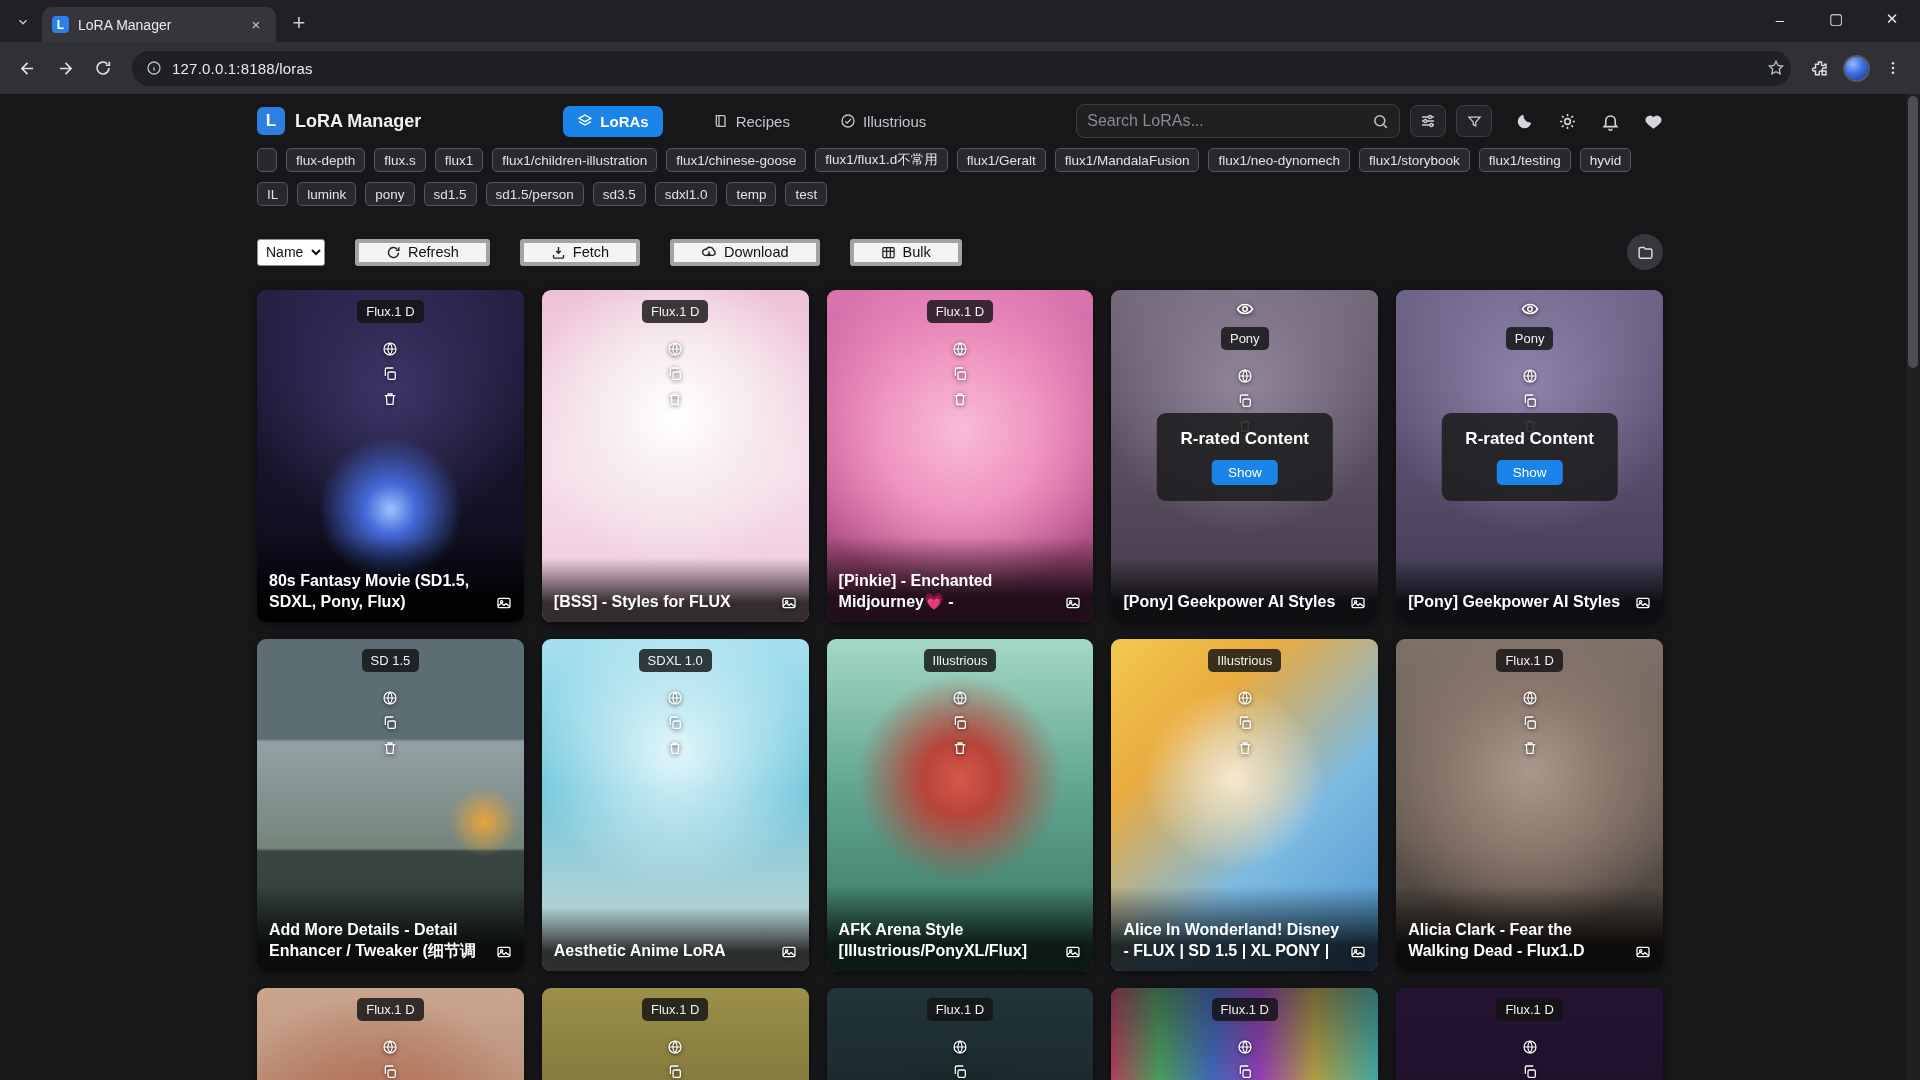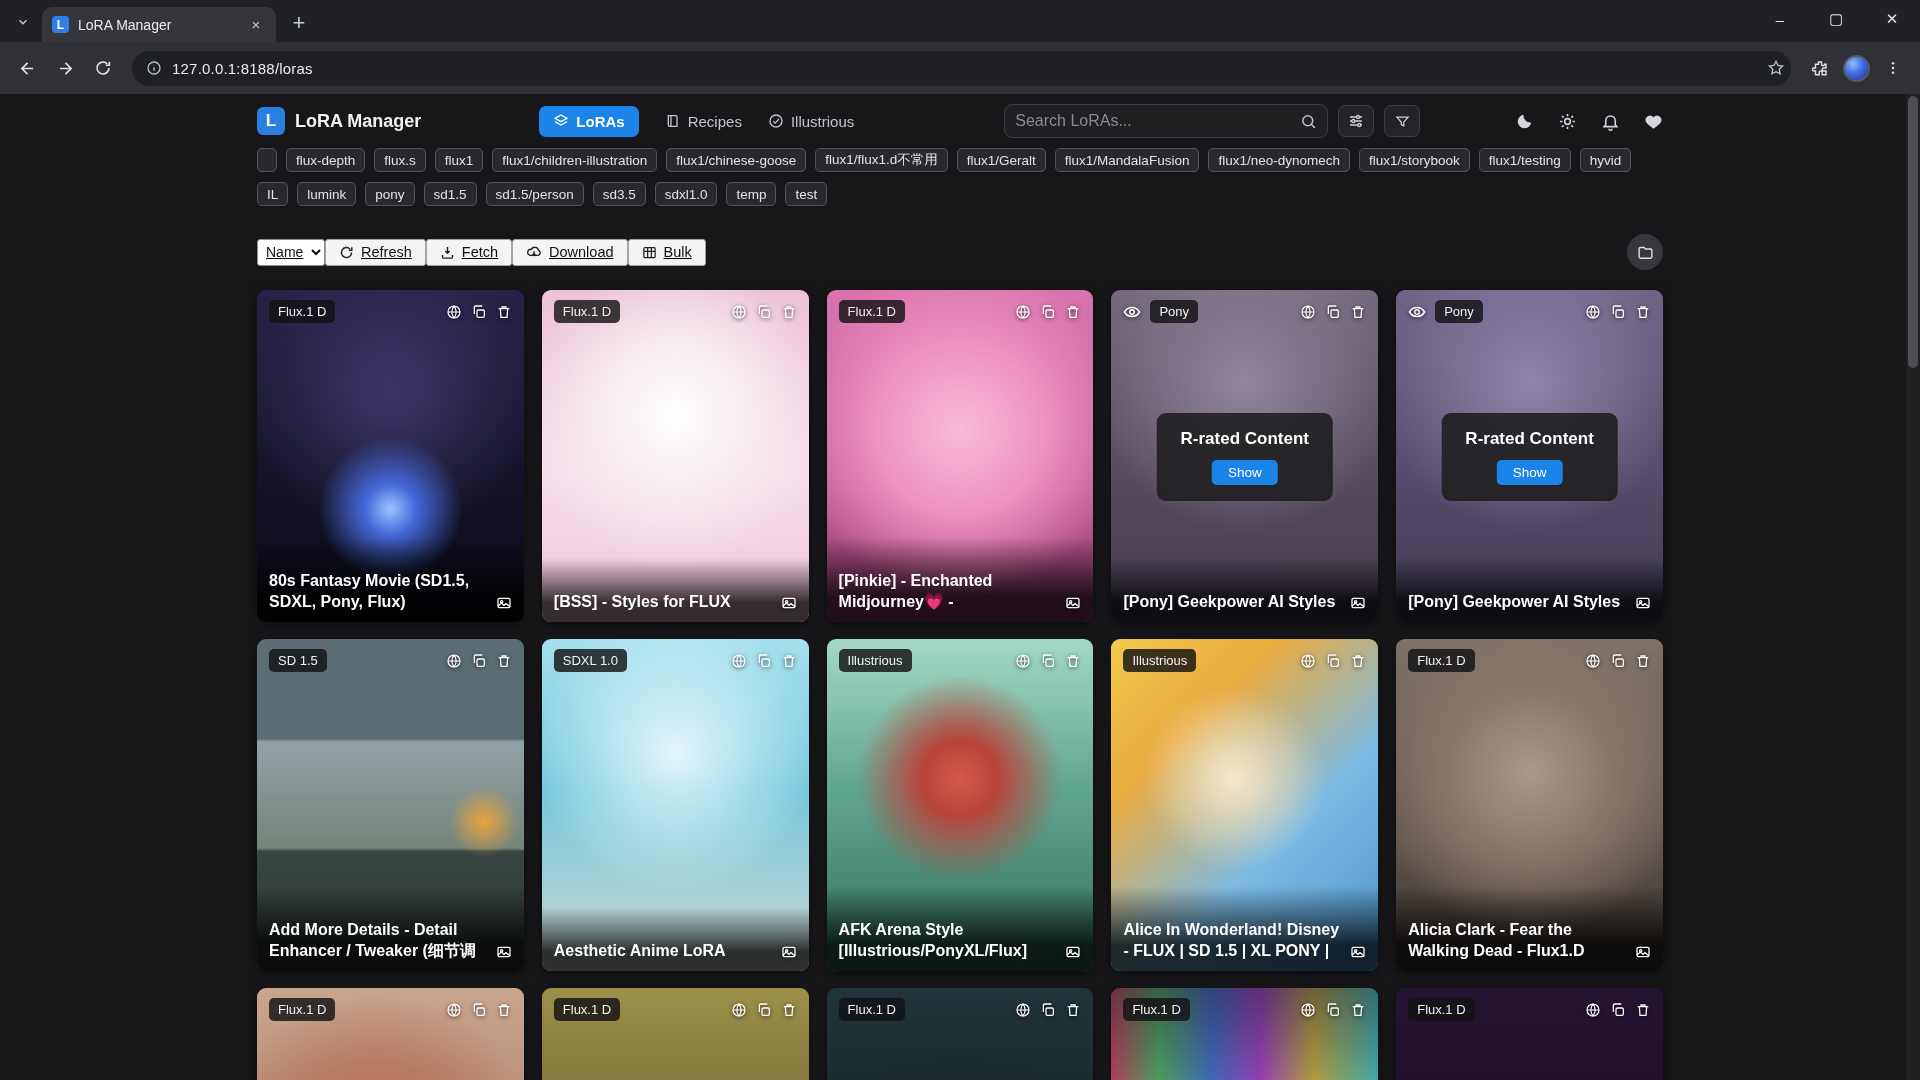--- a/index.html
+++ b/index.html
@@ -39,53 +39,53 @@
 
   
   .page { flex:1; background:#17171a; position:relative; overflow:hidden; }
 
   .site-header { height:54px; display:flex; align-items:center; }
   .header-inner { width:1406px; margin:0 auto; display:flex; align-items:center; }
   .logo { width:28px; height:28px; border-radius:6px; background:#2b7fe0; color:#fff; font-weight:bold;
     font-size:17px; display:flex; align-items:center; justify-content:center; }
   .app-title { color:#f2f2f2; font-size:18px; font-weight:bold; margin-left:10px; }
   .main-nav { display:flex; align-items:center; gap:26px; margin-left:118px; }
-  .nav-item { display:flex; align-items:center; gap:7px; color:#c3c5c9; font-size:15px; }
+  .nav-item { display:flex; align-items:center; gap:7px; color:#c3c5c9; font-size:15px;margin-left:24px; }
   .nav-item.active { background:#1b84e8; color:#fff; border-radius:7px; padding:7px 14px; font-weight:bold; }
   .nav-item svg { color:inherit; }
   .search-wrap { margin-left:150px; width:324px; height:34px; background:#202023; border:1px solid #3c3c42;
     border-radius:8px; display:flex; align-items:center; padding:0 10px; }
   .search-wrap input { flex:1; background:transparent; border:none; outline:none; color:#fef9c3; font-size:16px;
     font-family:"Liberation Sans", sans-serif; }
   .search-wrap input::placeholder { color:#8a8a90; }
   .search-wrap .mag { color:#bdbdc2; }
   .hdr-sq { width:36px; height:32px; margin-left:10px; background:#242428; border:1px solid #3c3c42;
     border-radius:7px; display:flex; align-items:center; justify-content:center; color:#cfcfd4; }
   .hdr-icons { margin-left:auto; display:flex; align-items:center; gap:24px; color:#d6d6da; }
   .hdr-icons .ic { display:flex; align-items:center; justify-content:center; }
 
   .content { width:1406px; margin:0 auto; }
   .tagbar { display:flex; flex-wrap:wrap; gap:10px 9px; }
   .tag { height:24px; min-width:18px; display:inline-flex; align-items:center; padding:0 9px;
     background:#29292d; border:1px solid #55555c; border-radius:5px; color:#e3e3e6; font-size:13.5px; }
 
-  .actionbar { margin-top:28px; display:flex; align-items:center; gap:0;text-decoration:underline; }
+  .actionbar { margin-top:28px; display:flex; align-items:center; gap:30px; }
   .sort-select { height:27px; background:#fff; color:#111; border:1px solid #8d8d8d; border-radius:3px;
     font-size:14px; font-family:"Liberation Sans", sans-serif; padding:0 4px; }
-  .act-btn { height:27px; display:inline-flex; align-items:center; gap:7px; padding:0 13px;
-    background:#f4f4f4; color:#111; border:1px solid #a3a3a3; border-radius:3px; font-size:14.5px; }
+  .act-btn { height:27px; display:inline-flex; align-items:center; gap:7px; padding:0 27px;
+    background:#f4f4f4; color:#111; border:4px solid #a3a3a3; border-radius:3px; font-size:14.5px; }
   .act-btn svg { color:#222; }
   .folder-btn { margin-left:auto; width:36px; height:36px; border-radius:50%; background:#37373c;
     display:flex; align-items:center; justify-content:center; color:#e0e0e4; }
 
   .grid { margin-top:20px; display:grid; grid-template-columns:repeat(5, 1fr); gap:17px 18px;
     grid-auto-rows:332px; }
   .card { position:relative; border-radius:9px; overflow:hidden; background:#222; box-shadow:0 2px 8px rgba(0,0,0,.5); }
   .card-bg { position:absolute; inset:0; }
-  .card-top { position:absolute; top:0; left:0; right:0; display:flex; align-items:center; gap:9px; padding:10px 12px; }
+  .card-top { position:absolute; top:0; left:0; right:0; display:flex; align-items:center; gap:9px; padding:10px 12px;flex-direction:column; }
   .eye-wrap { display:none; color:#fff; filter:drop-shadow(0 1px 2px rgba(0,0,0,.7)); }
   .card.nsfw .eye-wrap { display:inline-flex; }
   .badge { background:rgba(18,18,20,.82); color:#f2f2f2; font-size:13px; padding:4px 9px; border-radius:5px; }
   .card-top .spacer { flex:1; }
   .cicon { color:#fff; display:inline-flex; filter:drop-shadow(0 1px 2px rgba(0,0,0,.7)); }
   .nsfw-box { display:none; position:absolute; top:37%; left:50%; transform:translateX(-50%);
     background:rgba(28,28,30,.88); border-radius:9px; padding:16px 24px; flex-direction:column;
     align-items:center; gap:11px; }
   .card.nsfw .nsfw-box { display:flex; }
   .nsfw-title { color:#fff; font-weight:bold; font-size:17px; white-space:nowrap; }

